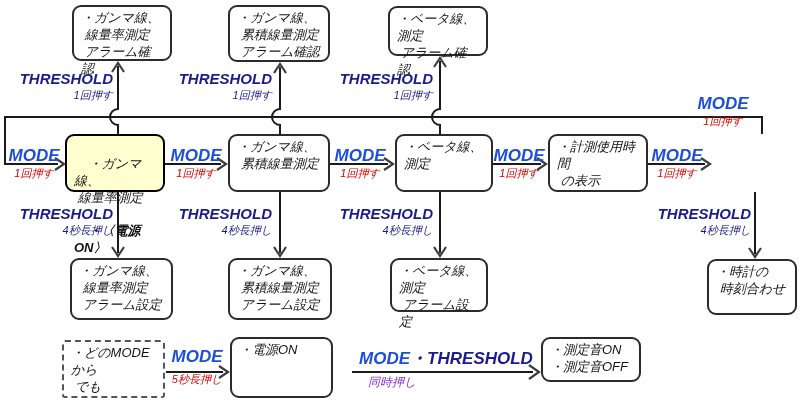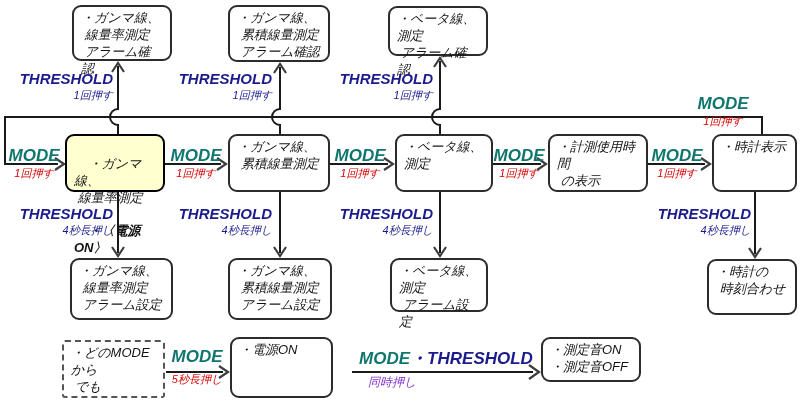--- a/index.html
+++ b/index.html
@@ -8,21 +8,21 @@
   #wires{position:absolute;left:0;top:0;width:808px;height:403px;}
   .box{position:absolute;box-sizing:border-box;background:#ffffff;border:2px solid #2b2b2b;
        border-radius:9px;padding:3px 7px;font-size:13px;line-height:1.3;color:#111;
        white-space:pre-wrap;}
   .box.highlight{background:#ffffd0;border:2.5px solid #000;}
   .bold-line{font-weight:bold;white-space:pre-wrap;}
   .box.dashed{border:2px dashed #555;border-radius:3px;}
   .tlabel{position:absolute;text-align:right;line-height:1;}
   .mlabel{position:absolute;text-align:center;transform:translateX(-50%);line-height:1;}
   .btn-navy{font-weight:bold;font-size:15px;color:#1b1b8e;}
-  .btn-red{font-weight:bold;font-size:17px;color:#0f766e;}
+  .btn-red{font-weight:bold;font-size:17px;color:#1d4ed8;}
   .sub{font-size:11px;margin-top:3px;line-height:1.15;}
   .sub.gap{margin-top:8px;}
   .navy{color:#1b1b8e;}
   .red{color:#d90000;}
   .purple{color:#8633cc;}
   .combo{position:absolute;left:350px;top:350px;width:192px;text-align:center;line-height:1;}
   .combo .sep{font-weight:bold;font-size:17px;color:#1b1b8e;}
   .simul{position:absolute;left:368px;top:376px;font-size:12px;line-height:1;}
 </style>
 </head>
@@ -77,21 +77,20 @@
   <div class="box highlight" style="left:65px;top:134px;width:100px;height:58px;">
     <span>・ガンマ線、
  線量率測定</span><br>
     <span class="bold-line">・〈電源ON〉</span>
   </div>
   <div class="box" style="left:228px;top:134px;width:102px;height:58px;">・ガンマ線、
  累積線量測定</div>
   <div class="box" style="left:395px;top:134px;width:98px;height:58px;">・ベータ線、測定</div>
   <div class="box" style="left:548px;top:134px;width:100px;height:58px;">・計測使用時間
  の表示</div>
-  <div class="box" style="left:712px;top:134px;width:85px;height:58px;">・時計表示</div>
 
   <div class="box" style="left:70px;top:258px;width:103px;height:62px;">・ガンマ線、
  線量率測定
  アラーム設定</div>
   <div class="box" style="left:228px;top:258px;width:104px;height:62px;">・ガンマ線、
  累積線量測定
  アラーム設定</div>
   <div class="box" style="left:390px;top:258px;width:98px;height:54px;">・ベータ線、測定
  アラーム設定</div>
   <div class="box" style="left:707px;top:259px;width:90px;height:56px;border-radius:9px;">・時計の

